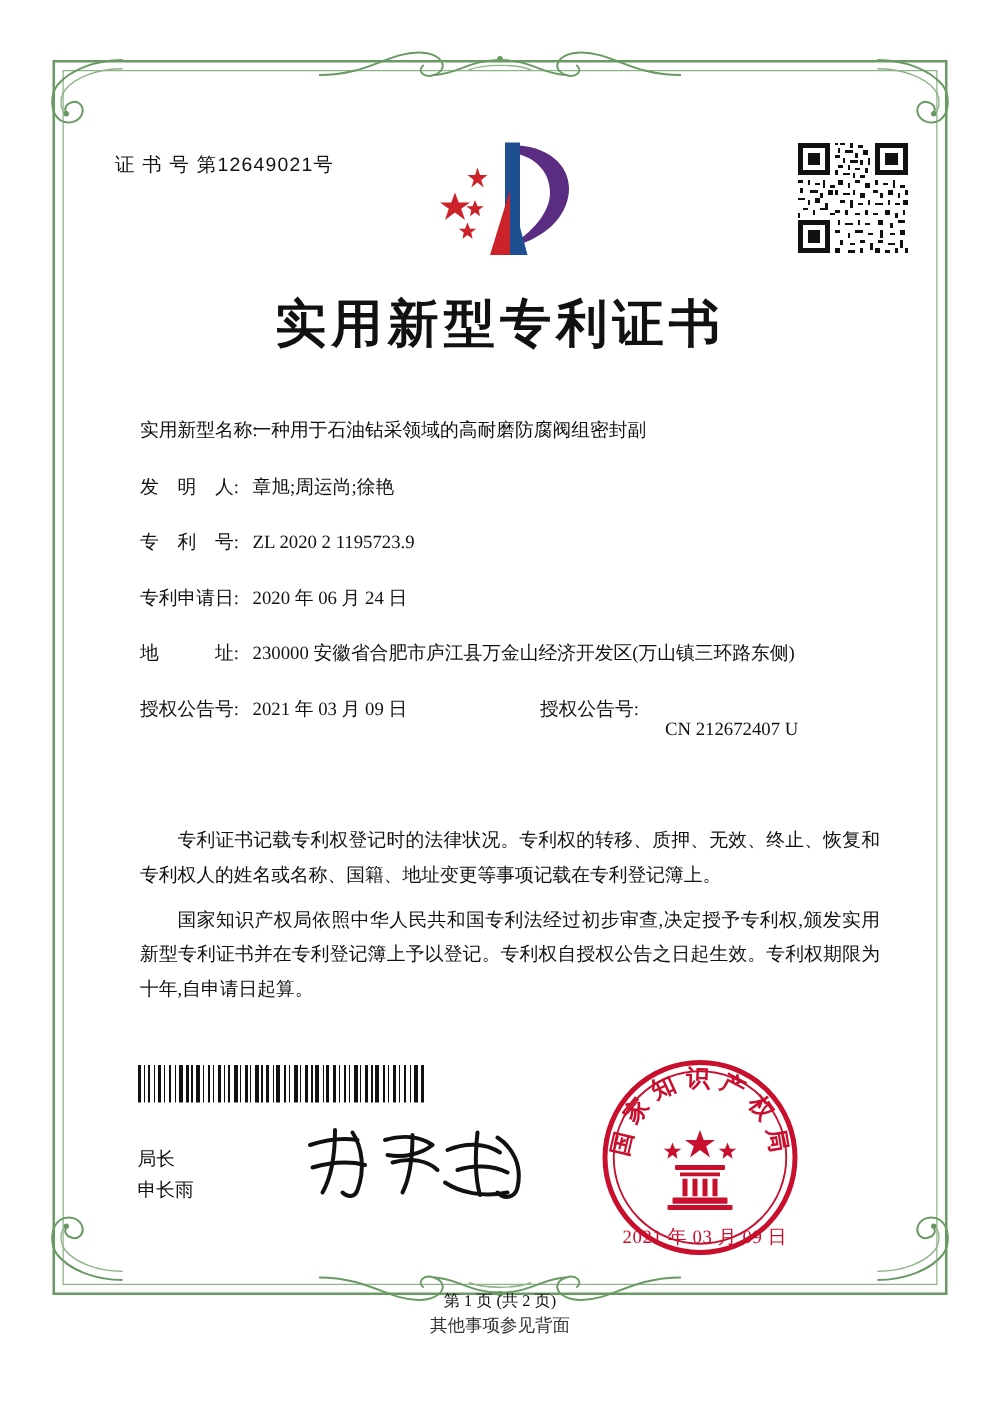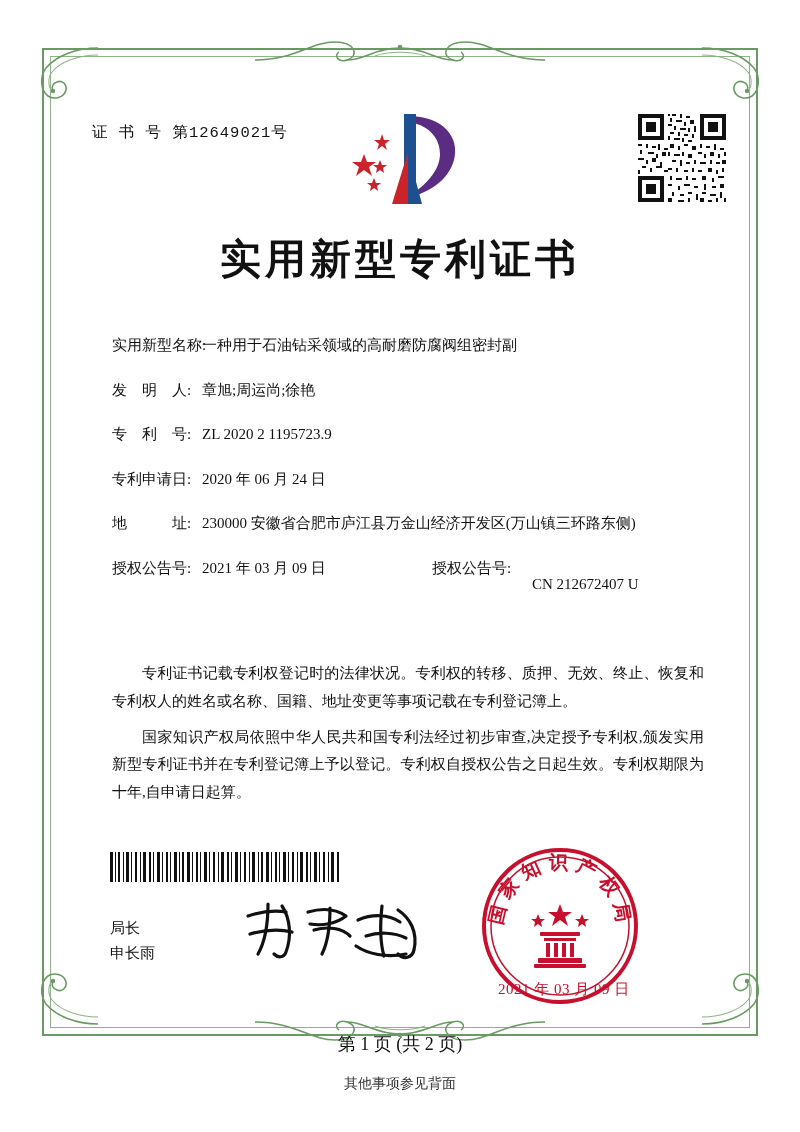--- a/index.html
+++ b/index.html
@@ -63,21 +63,21 @@
     transform: scaleY(-1);
   }
 
   
   .cert-no {
     position: absolute;
     left: 92px;
     top: 122px;
     font-size: 15.5px;
     letter-spacing: 1px;
-    font-family: Liberation Mono, monospace;
+    font-family: Liberation Sans, sans-serif;
   }
   .logo {
     position: absolute;
     left: 348px;
     top: 108px;
     width: 120px;
     height: 110px;
   }
   .qr {
     position: absolute;
@@ -192,31 +192,30 @@
     letter-spacing: 0.5px;
   }
 
   
   .page-no {
     position: absolute;
     left: 0;
     top: 1032px;
     width: 800px;
     text-align: center;
-    font-size: 18px;
+    font-size: 13px;
   }
   .footnote {
     position: absolute;
     left: 0;
     top: 1052px;
     width: 800px;
     text-align: center;
     font-size: 14px;
     color: #333;
-    margin-top: 23px;
   }
 </style>
 </head>
 <body>
 
 <div class="border-outer"></div>
 <div class="border-inner"></div>
 
 <div class="corner tl">
   <svg width="64" height="64" viewBox="0 0 64 64">

